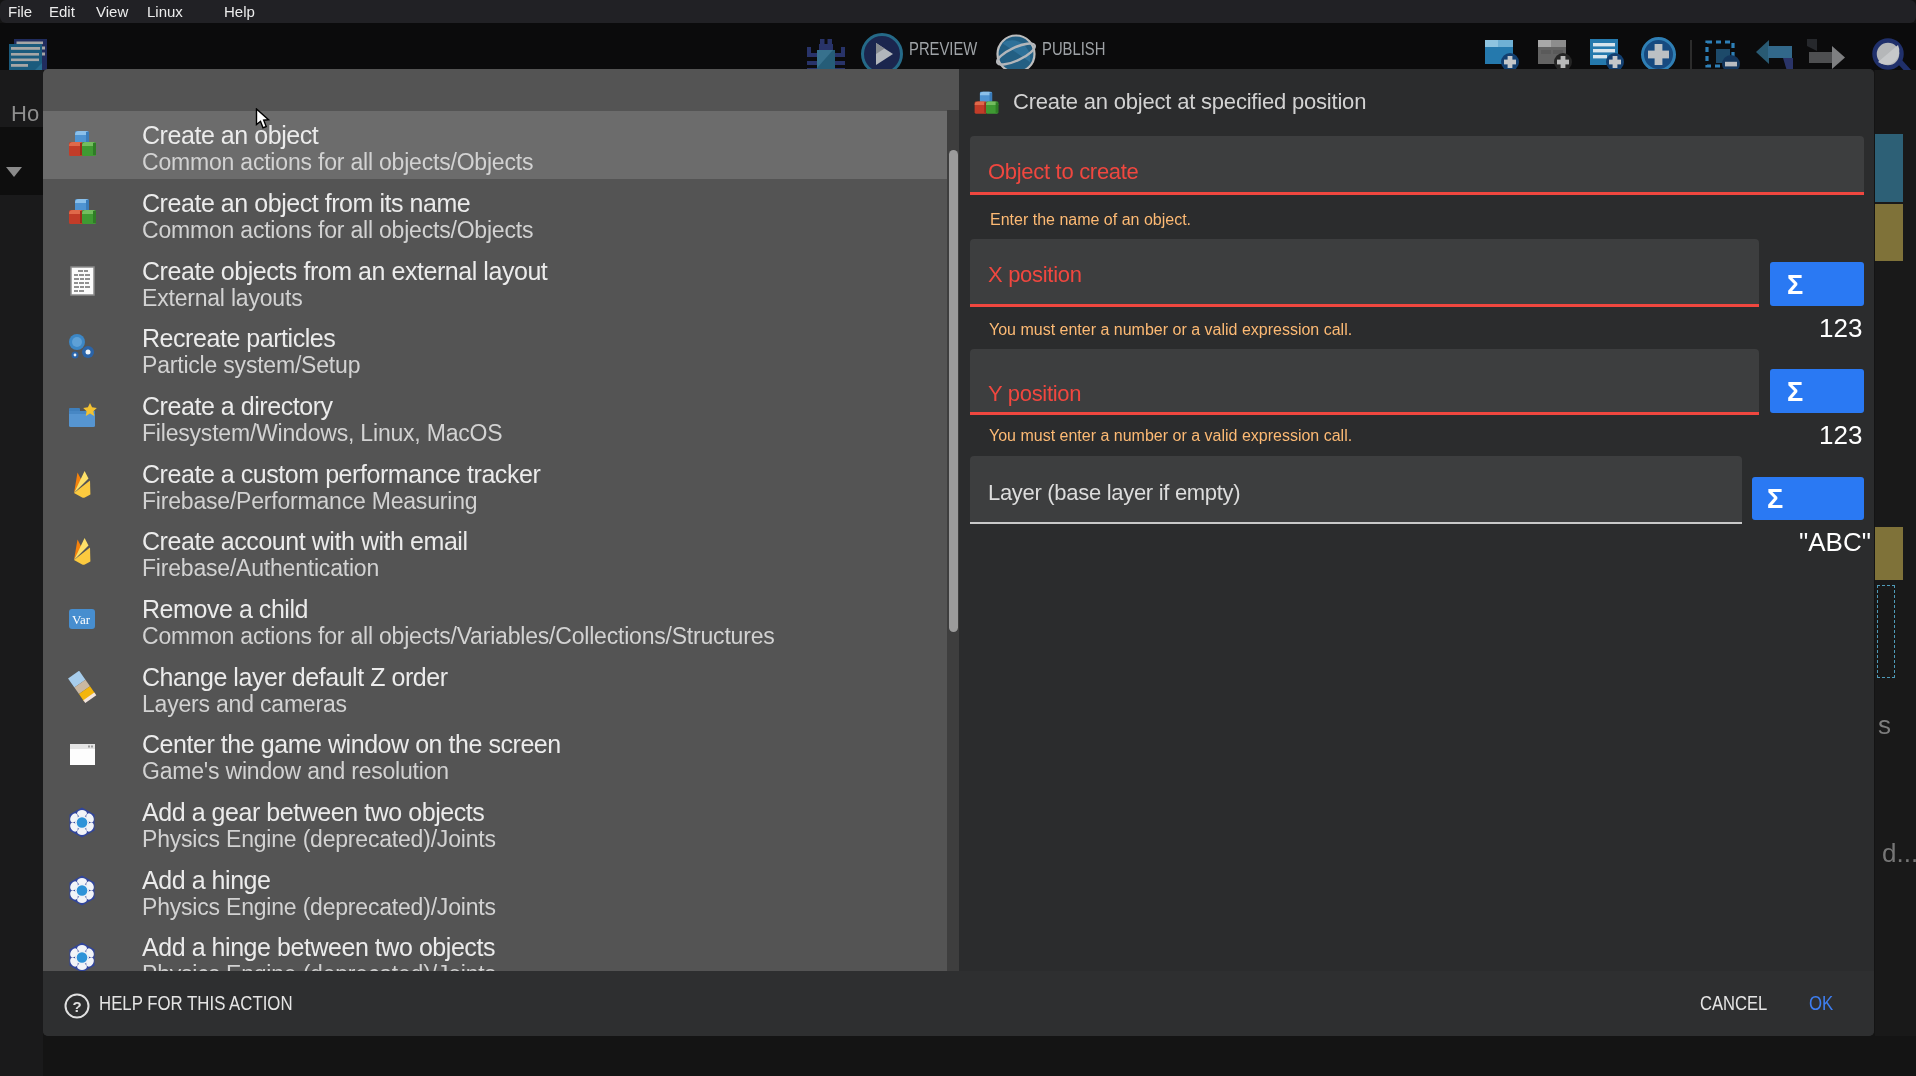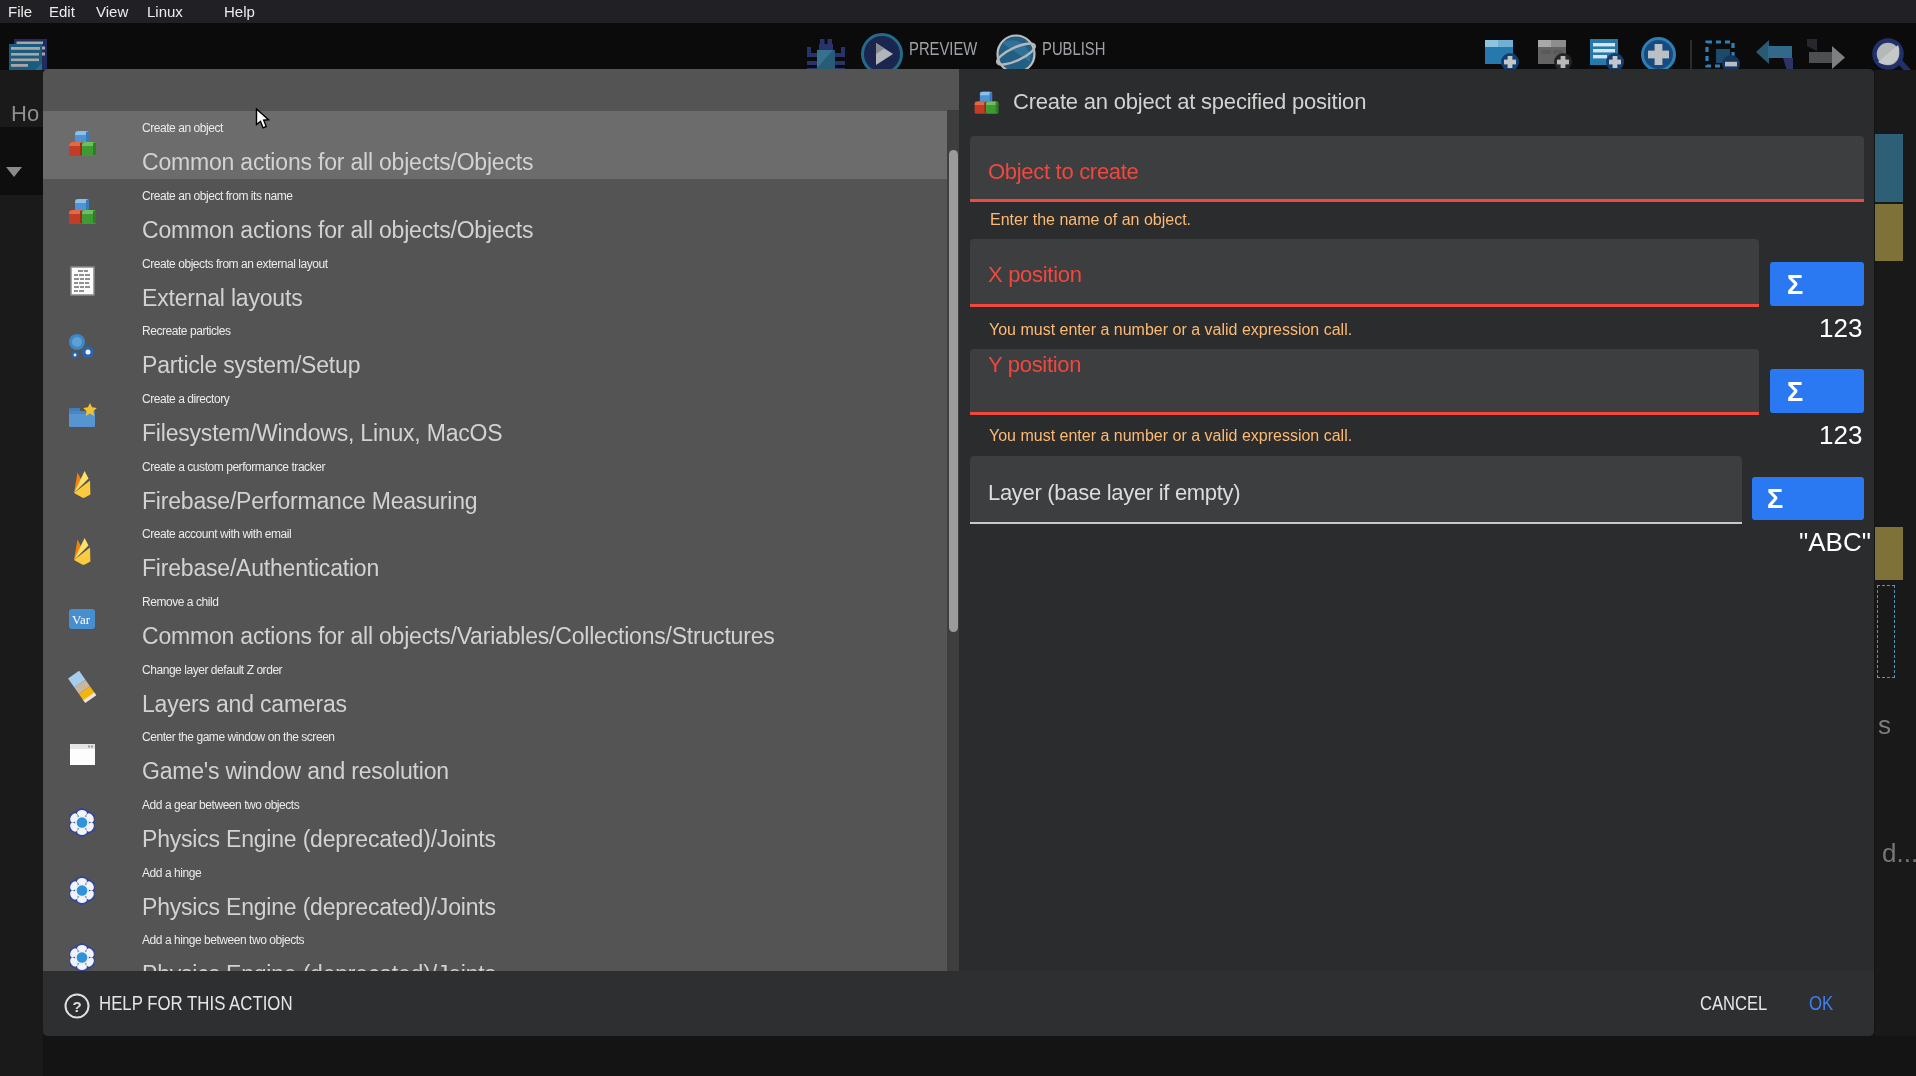--- a/index.html
+++ b/index.html
@@ -1,37 +1,37 @@
 <!DOCTYPE html>
 <html><head>
 <meta charset="utf-8">
 <style>
 * { margin:0; padding:0; box-sizing:border-box; }
 html,body { width:1916px; height:1076px; overflow:hidden; background:#141414; font-family:"Liberation Sans",sans-serif; }
 .abs { position:absolute; }
 #stage { position:relative; width:1916px; height:1076px; }
 
 
-#menubar { position:absolute; left:0; top:0; width:1916px; height:23px; background:#212125; color:#ececec; font-size:15px; }
+#menubar { position:absolute; left:0; top:0; width:1916px; height:23px; background:#212125; color:#ececec; font-size:15px;border-radius:6px; }
 #menubar span { position:absolute; top:3px; }
 
 
 #toolbar { position:absolute; left:0; top:23px; width:1916px; height:47px; background:#0b0b0c; }
 .tbtext { position:absolute; color:#9fa3a7; font-size:19px; top:15px; transform:scaleX(0.78); transform-origin:0 0; }
 
 
 #rightcol { position:absolute; left:1875px; top:70px; width:41px; height:966px; background:#191919; }
 
 
 #dialog { position:absolute; left:43px; top:69px; width:1831px; height:967px; background:#2b2c2d; border-radius:5px; overflow:hidden; }
 #leftcol { position:absolute; left:0; top:0; width:916px; height:902px; background:#545454; }
 #searchhead { position:absolute; left:0; top:0; width:916px; height:41px; background:#484848; }
 #searchhead .q { position:absolute; left:12px; top:6px; font-size:22px; letter-spacing:-0.5px; color:#e8e8e8; }
 .row { position:absolute; left:0; width:904px; height:68px; }
-.row .t1 { position:absolute; left:99px; top:10px; font-size:12px; letter-spacing:-0.45px; color:#ebebeb; }
+.row .t1 { position:absolute; left:99px; top:10px; font-size:25px; letter-spacing:-0.45px; color:#ebebeb; }
 .row .t2 { position:absolute; left:99px; top:38px; font-size:23px; letter-spacing:-0.2px; color:#d2d2d2; }
 .row .ic { position:absolute; left:23px; top:18px; width:32px; height:32px; }
 #scrolltrack { position:absolute; left:904px; top:41px; width:12px; height:861px; background:#3e3e3e; }
 #scrollthumb { position:absolute; left:2px; top:40px; width:9px; height:482px; background:#9b9b9b; border-radius:5px; }
 
 
 #rpanel { position:absolute; left:916px; top:0; width:915px; height:902px; background:#2b2c2d; }
 .field { position:absolute; background:#3d3e3f; border-radius:4px 4px 0 0; }
 .flabel { position:absolute; left:18px; font-size:22px; letter-spacing:-0.3px; color:#f0473f; }
 .ferr { position:absolute; font-size:16px; color:#fdba74; }
@@ -364,36 +364,36 @@
           <rect x="20" y="3" width="3" height="12" fill="#3a7cba"></rect>
           <rect x="3" y="13" width="14" height="14" rx="1.5" fill="#c23c28"></rect>
           <path d="M3 17 q0 -4 4 -4 l6 0 q4 0 4 4 Z" fill="#e0694a"></path>
           <rect x="14" y="14" width="3" height="12" fill="#9c2d1c"></rect>
           <rect x="16" y="13" width="14" height="14" rx="1.5" fill="#3f9a33"></rect>
           <path d="M16 17 q0 -4 4 -4 l6 0 q4 0 4 4 Z" fill="#74bd5f"></path>
           <rect x="27" y="14" width="3" height="12" fill="#2f7d26"></rect>
         </svg>
     <span style="position:absolute;left:54px;top:20px;font-size:22px;letter-spacing:-0.2px;color:#d2d2d2">Create an object at specified position</span>
 
-    <div class="field" style="left:11px;top:67px;width:894px;height:66px;border-bottom:3px solid #f0473f">
+    <div class="field" style="left:11px;top:67px;width:894px;height:59px;border-bottom:3px solid #f0473f">
       <span class="flabel" style="top:23px">Object to create</span>
     </div>
     <span class="ferr" style="left:31px;top:142px;font-size:16px">Enter the name of an object.</span>
 
     <div class="field" style="left:11px;top:170px;width:789px;height:68px;border-bottom:3px solid #f0473f">
       <span class="flabel" style="top:23px">X position</span>
     </div>
     <div class="sigbtn" style="left:811px;top:193px;width:94px;height:44px">
       <span class="sg" style="left:17px;top:8px">Σ</span>
           <span class="vl" style="left:49px;top:11px">123</span>
     </div>
     <span class="ferr" style="left:30px;top:252px">You must enter a number or a valid expression call.</span>
 
     <div class="field" style="left:11px;top:280px;width:789px;height:66px;border-bottom:3px solid #f0473f">
-      <span class="flabel" style="top:3px">Y position</span>
+      <span class="flabel" style="top:32px">Y position</span>
     </div>
     <div class="sigbtn" style="left:811px;top:300px;width:94px;height:44px">
       <span class="sg" style="left:17px;top:8px">Σ</span>
           <span class="vl" style="left:49px;top:11px">123</span>
     </div>
     <span class="ferr" style="left:30px;top:358px">You must enter a number or a valid expression call.</span>
 
     <div class="field" style="left:11px;top:387px;width:772px;height:68px;border-bottom:2px solid #c9c9c9">
       <span class="flabel" style="top:24px;color:#dcdcdc">Layer (base layer if empty)</span>
     </div>

